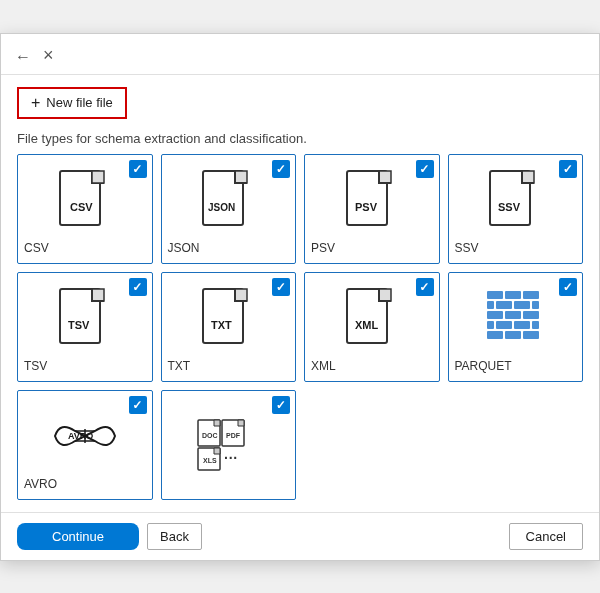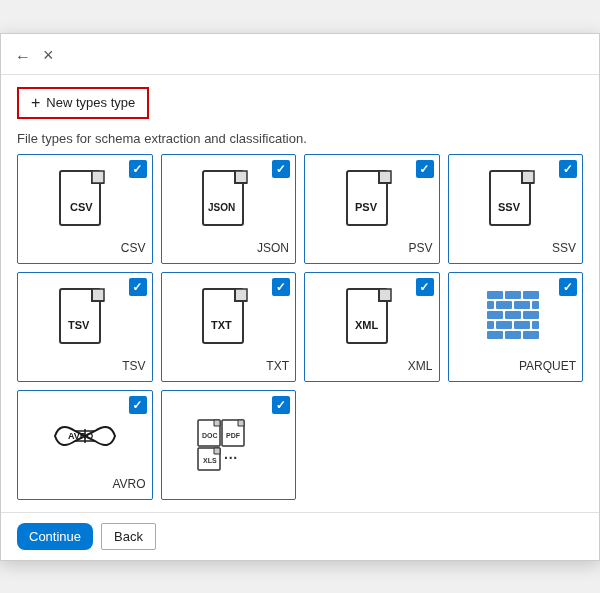--- a/index.html
+++ b/index.html
@@ -78,21 +78,21 @@
     .grid {
       display: grid;
       grid-template-columns: repeat(4, 1fr);
       gap: 8px;
     }
     .file-card {
       border: 1.5px solid #1a6fbd;
       border-radius: 2px;
       display: flex;
       flex-direction: column;
-      align-items: flex-end;
+      align-items: flex-start;
       justify-content: flex-end;
       padding: 10px 6px 8px 6px;
       position: relative;
       cursor: pointer;
       background: #fff;
       min-height: 110px;
     }
     .file-card .check {
       position: absolute;
       top: 5px;
@@ -128,21 +128,21 @@
       padding: 10px 16px;
       border-top: 1px solid #e0e0e0;
       display: flex;
       align-items: center;
       gap: 8px;
     }
     .btn-continue {
       background: #0078d4;
       color: #fff;
       border: none;
-      padding: 6px 12px;
+      padding: 6px 35px;
       font-size: 13px;
       cursor: pointer;
       border-radius: 8px;
     }
     .btn-back {
       background: #fff;
       color: #222;
       border: 1px solid #aaa;
       padding: 5px 12px;
       font-size: 13px;
@@ -194,21 +194,21 @@
 
   <div class="dialog-titlebar">
     <span class="back-arrow">←</span>
     <button class="close-btn">×</button>
   </div>
 
   <div class="dialog-body">
     
     <button class="new-file-type-btn">
       <span class="plus">+</span>
-      <span>New types type</span>
+      <span>New file file</span>
     </button>
 
     
     <p class="subtitle">File types for schema extraction and classification.</p>
 
     
     <div class="grid">
 
       <div class="file-card">
         <div class="check"></div>
@@ -368,14 +368,15 @@
           </svg>
         </div>
       </div>
 
     </div>
   </div>
 
   <div class="dialog-footer">
     <button class="btn-continue">Continue</button>
     <button class="btn-back">Back</button>
+    <button class="btn-cancel">Cancel</button>
   </div>
 </div>
 
 </body></html>

